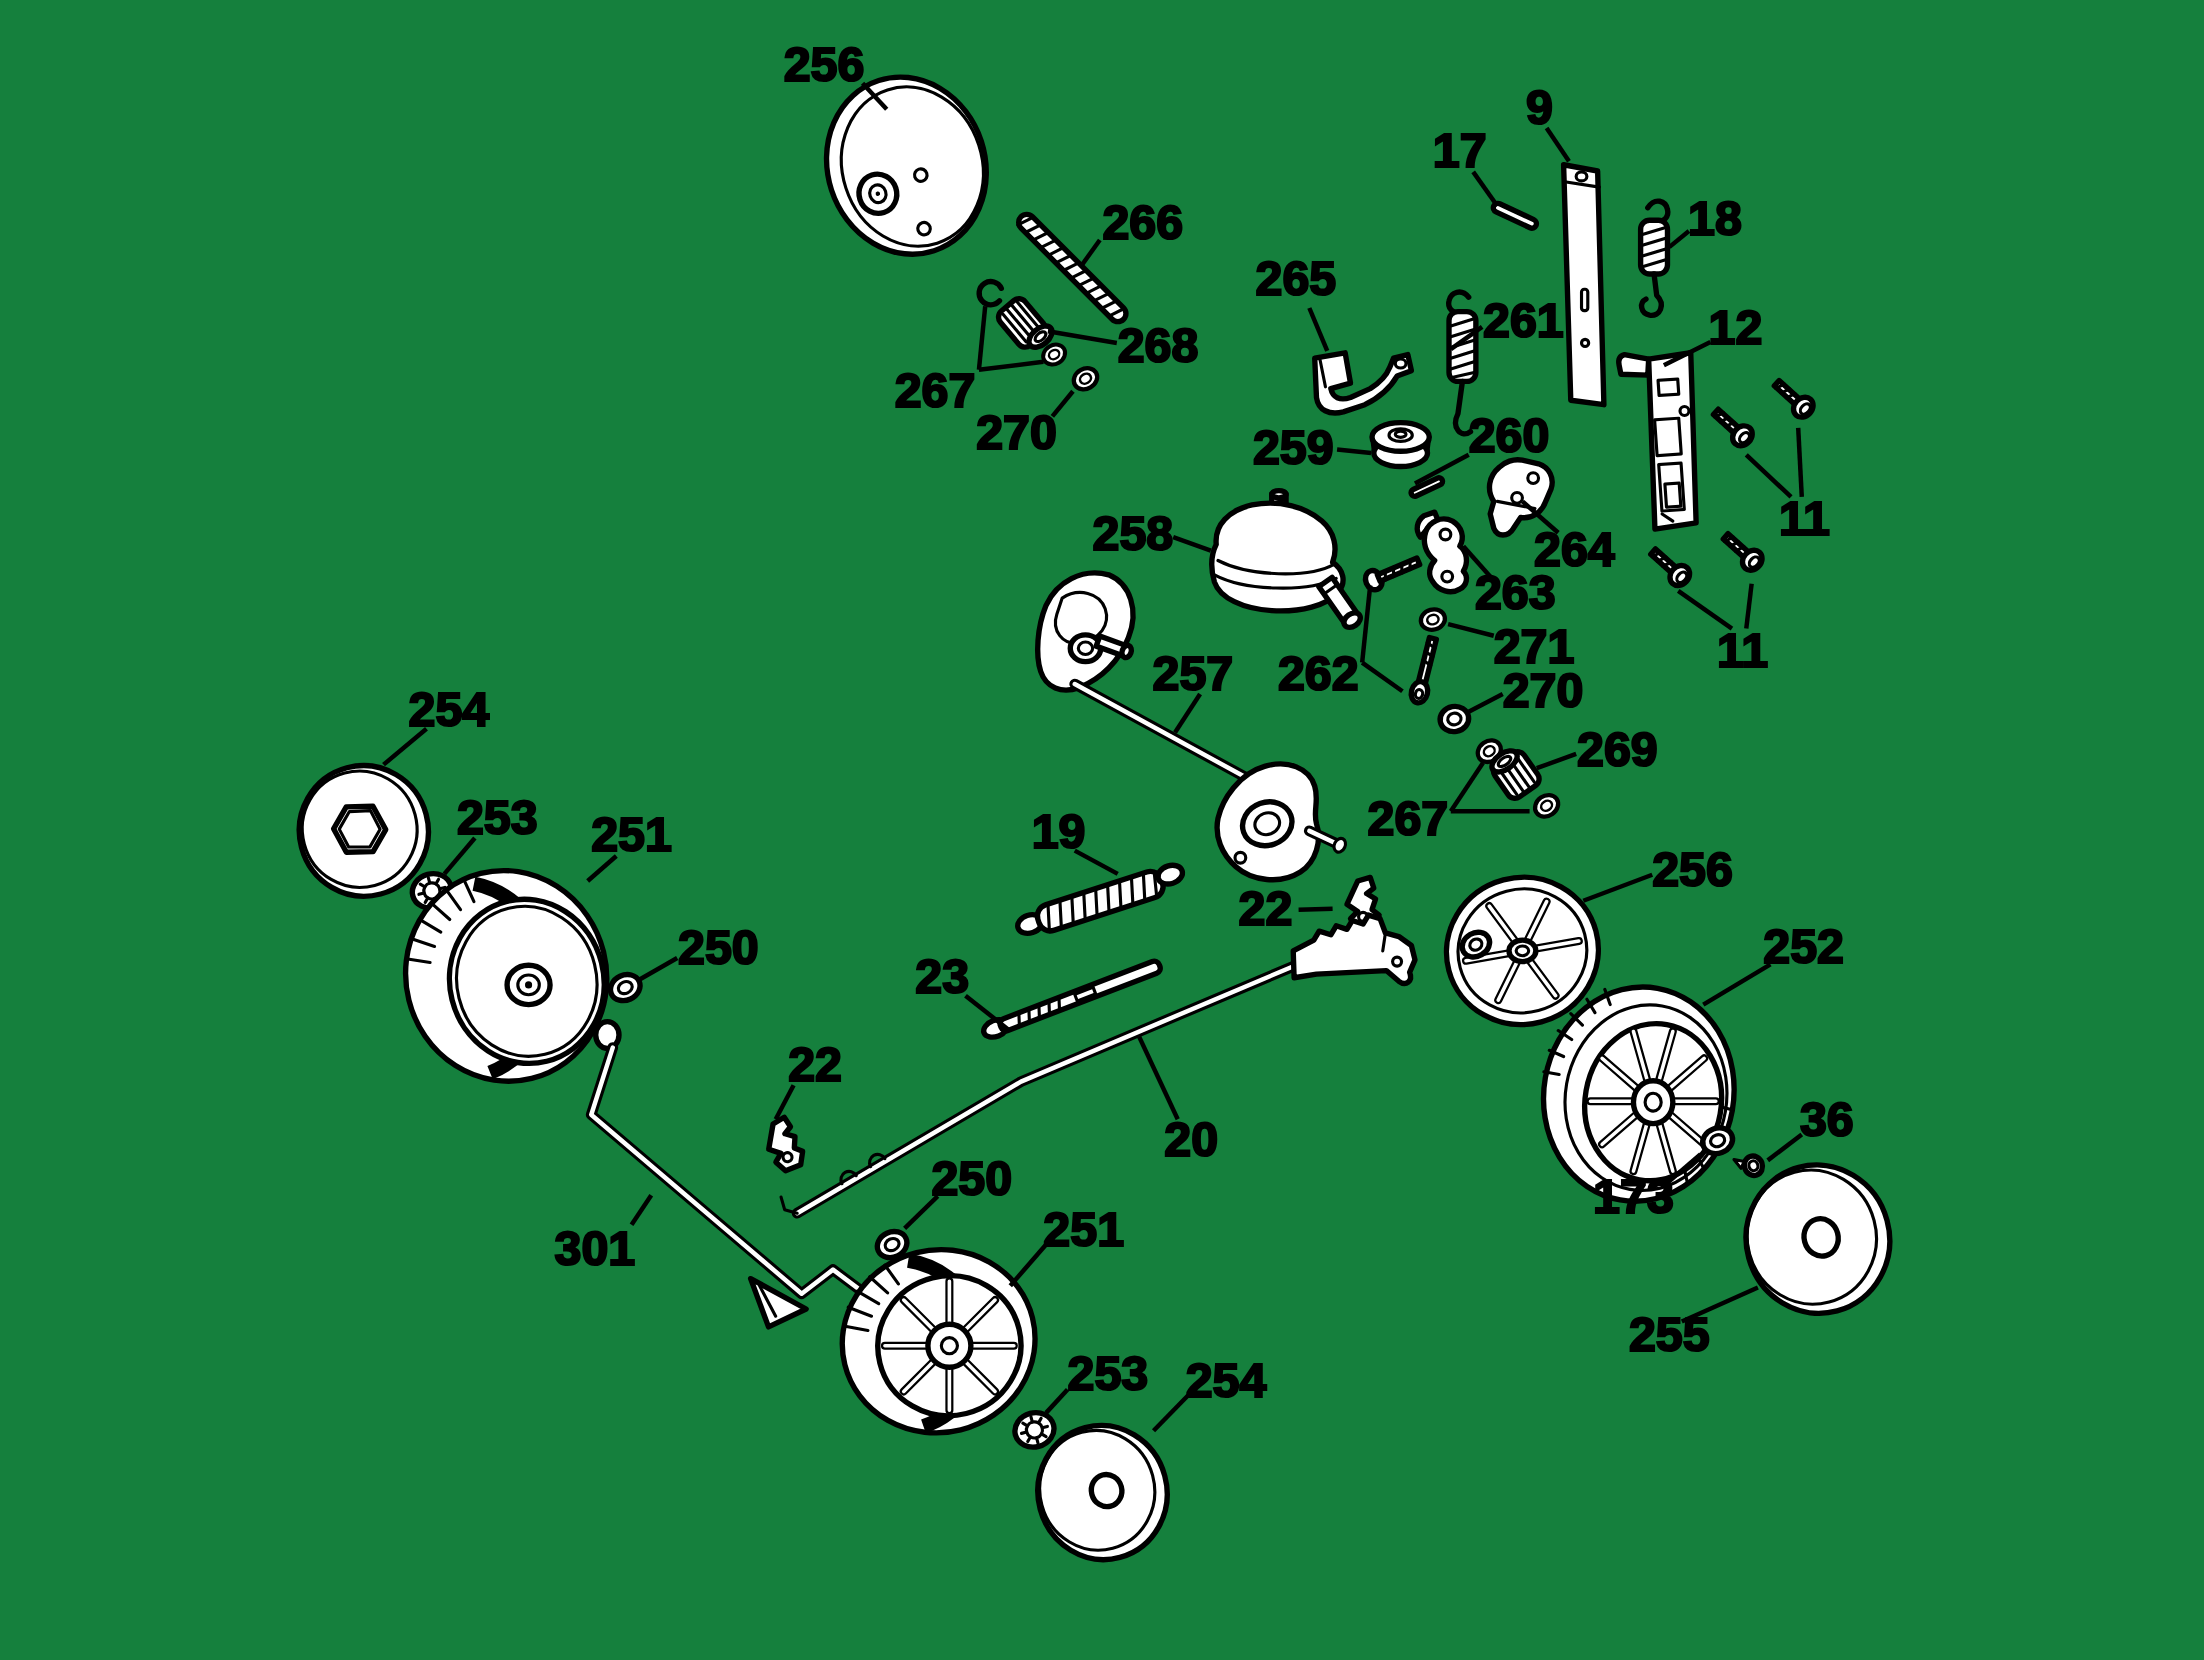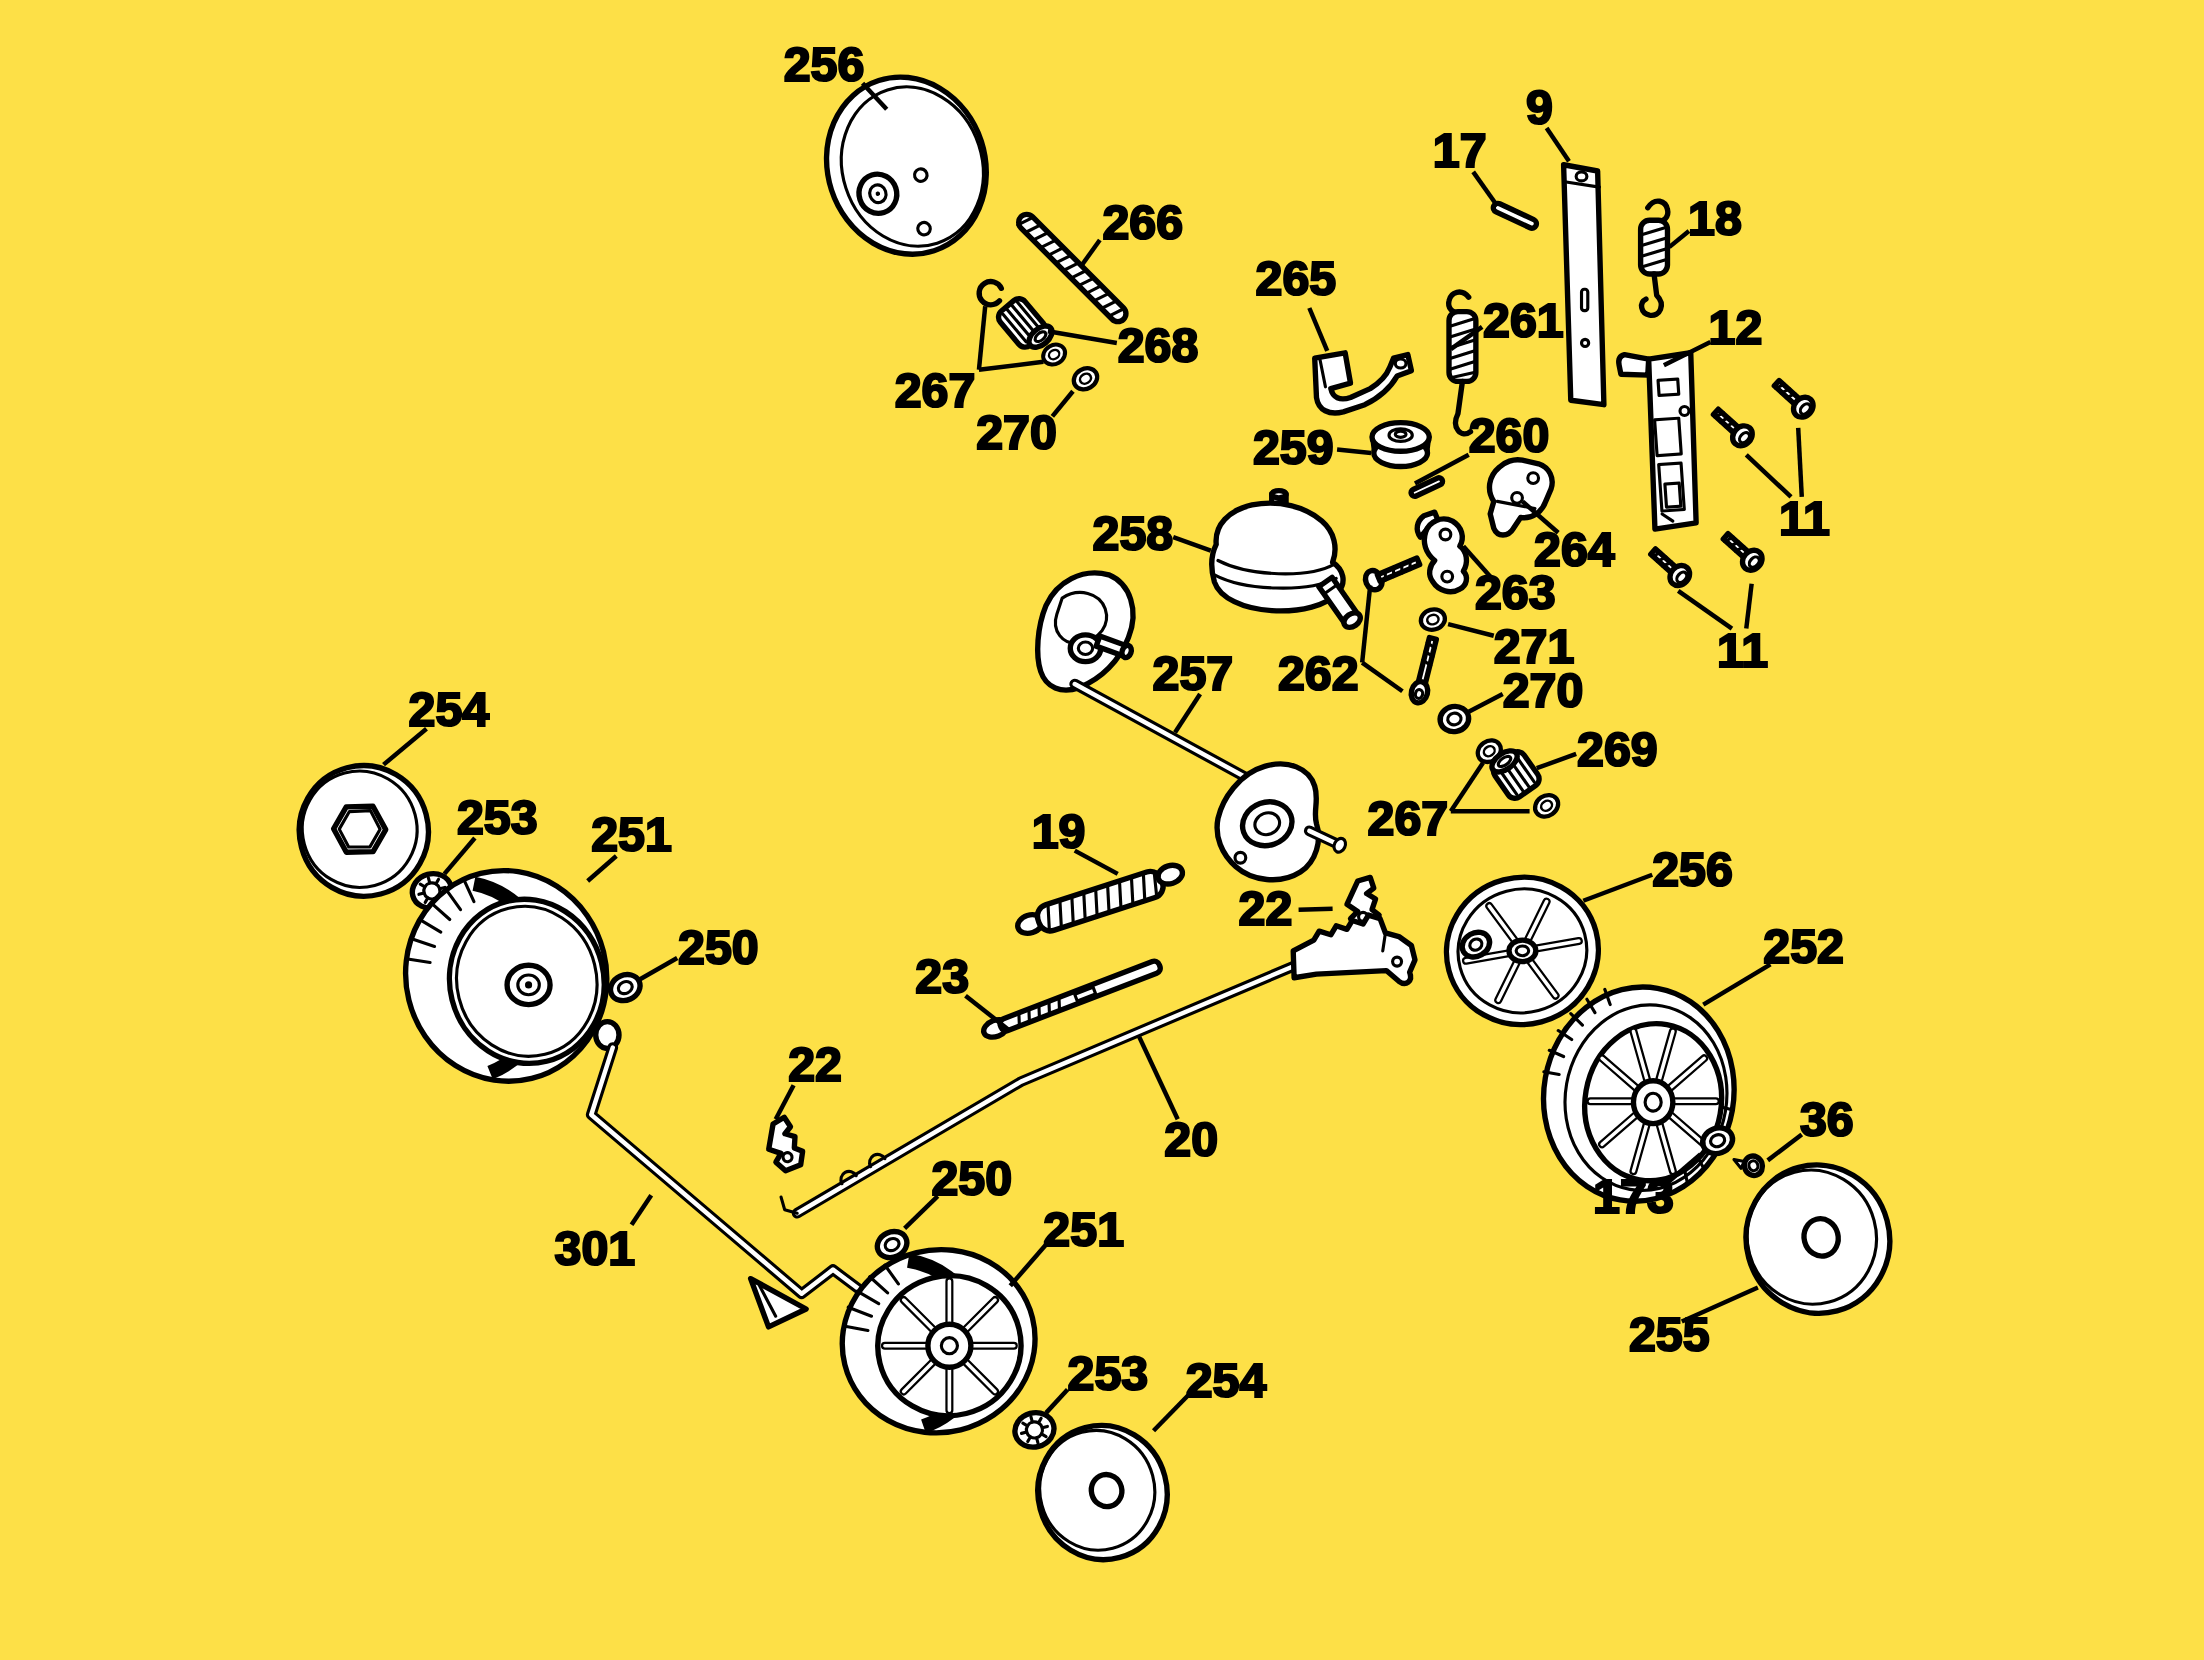--- a/index.html
+++ b/index.html
@@ -1,16 +1,16 @@
 <!DOCTYPE html>
 <html style="font-size:14.3px"><head>
 <meta charset="utf-8">
 <style>
   html,body{margin:0;padding:0;background:#fff;}
-  .stage{width:2205px;height:1660px;background:#fde047;position:relative;}
+  .stage{width:2205px;height:1660px;background:#15803d;position:relative;}
   svg{display:block;}
   .ol{fill:#fff;stroke:#000;stroke-width:6;stroke-linejoin:round;stroke-linecap:round;}
   .ln{fill:none;stroke:#000;stroke-width:6;stroke-linecap:round;stroke-linejoin:round;}
   .tn{stroke-width:3.5;}
   .ro{fill:none;stroke:#000;stroke-width:12;stroke-linecap:round;stroke-linejoin:round;}
   .ri{fill:none;stroke:#fff;stroke-width:5;stroke-linecap:round;stroke-linejoin:round;}
   .so{fill:none;stroke:#000;stroke-width:9;stroke-linecap:round;}
   .si{fill:none;stroke:#fff;stroke-width:4;stroke-linecap:round;}
   .tread{fill:none;stroke:#000;stroke-width:16;}
   .callout-text{font-family:"Liberation Sans",sans-serif;font-weight:bold;

